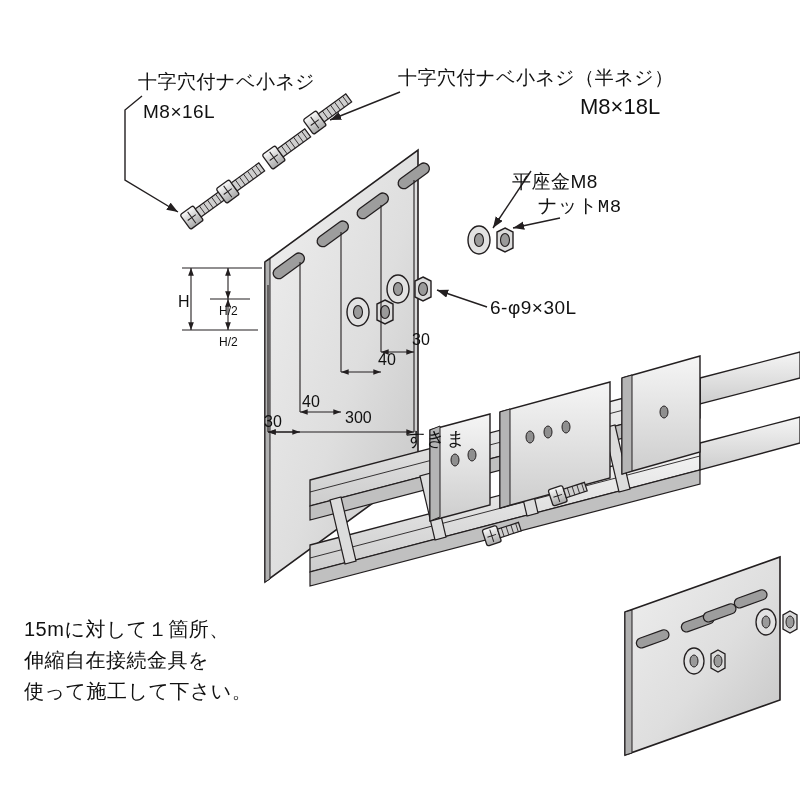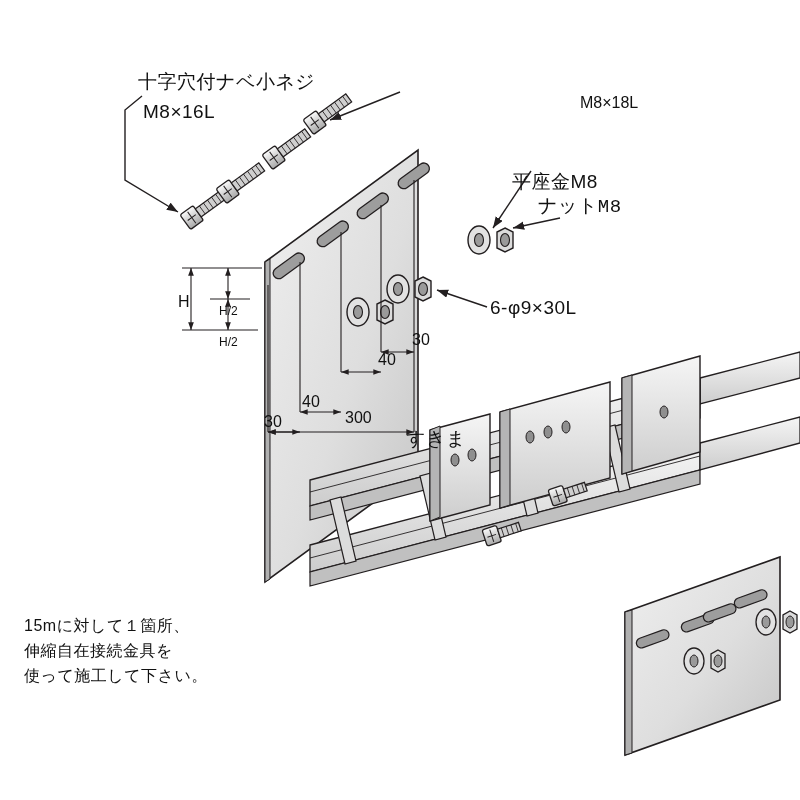--- a/index.html
+++ b/index.html
@@ -35,32 +35,32 @@
     white-space: pre;
     line-height: 1.25;
     color: #111111;
     font-family: "Liberation Sans", "DejaVu Sans", sans-serif;
   }
   .lbl-jp {
     font-size: 19px;
     letter-spacing: 0.5px;
   }
   .lbl-jp-sm {
-    font-size: 16px;
+    font-size: 22px;
   }
   .lbl-dim {
     font-size: 16px;
   }
   .lbl-dim-sm {
     font-size: 12px;
     margin-top: 36px;
   }
   .note {
     position: absolute;
-    font-size: 16px;
+    font-size: 20px;
     line-height: 1.55;
     letter-spacing: 0.5px;
     color: #111111;
     white-space: pre-line;
   }
 </style>
 </head>
 <body>
 
 <div id="diagram-root">
@@ -361,20 +361,21 @@
           <polygon points="718,650 725,654 725,668 718,672 711,668 711,654" fill="#dcdcdc" stroke="#231f20" stroke-width="1.3"></polygon>
           <ellipse cx="718" cy="661" rx="4" ry="6" fill="#9a9a9a" stroke="#231f20" stroke-width="1"></ellipse>
         </g>
       </g>
     </g>
   </svg>
 
   <div class="lbl lbl-jp" style="left:138px; top:70px;">十字穴付ナベ小ネジ</div>
   <div class="lbl lbl-jp" style="left:143px; top:100px;">M8×16L</div>
 
+  <div class="lbl lbl-jp" style="left:398px; top:66px;">十字穴付ナベ小ネジ（半ネジ）</div>
   <div class="lbl lbl-jp-sm" style="left:580px; top:93px;">M8×18L</div>
 
   <div class="lbl lbl-jp" style="left:512px; top:146px;margin-top:24px;">平座金M8</div>
   <div class="lbl lbl-jp" style="left:538px; top:196px;font-family:Liberation Mono, monospace;">ナットM8</div>
 
   <div class="lbl lbl-jp" style="left:490px; top:296px;">6-φ9×30L</div>
 
   <div class="lbl lbl-jp" style="left:406px; top:427px;text-align:center;">すきま</div>
 
   <div class="lbl lbl-dim" style="left:178px; top:292px;">H</div>

